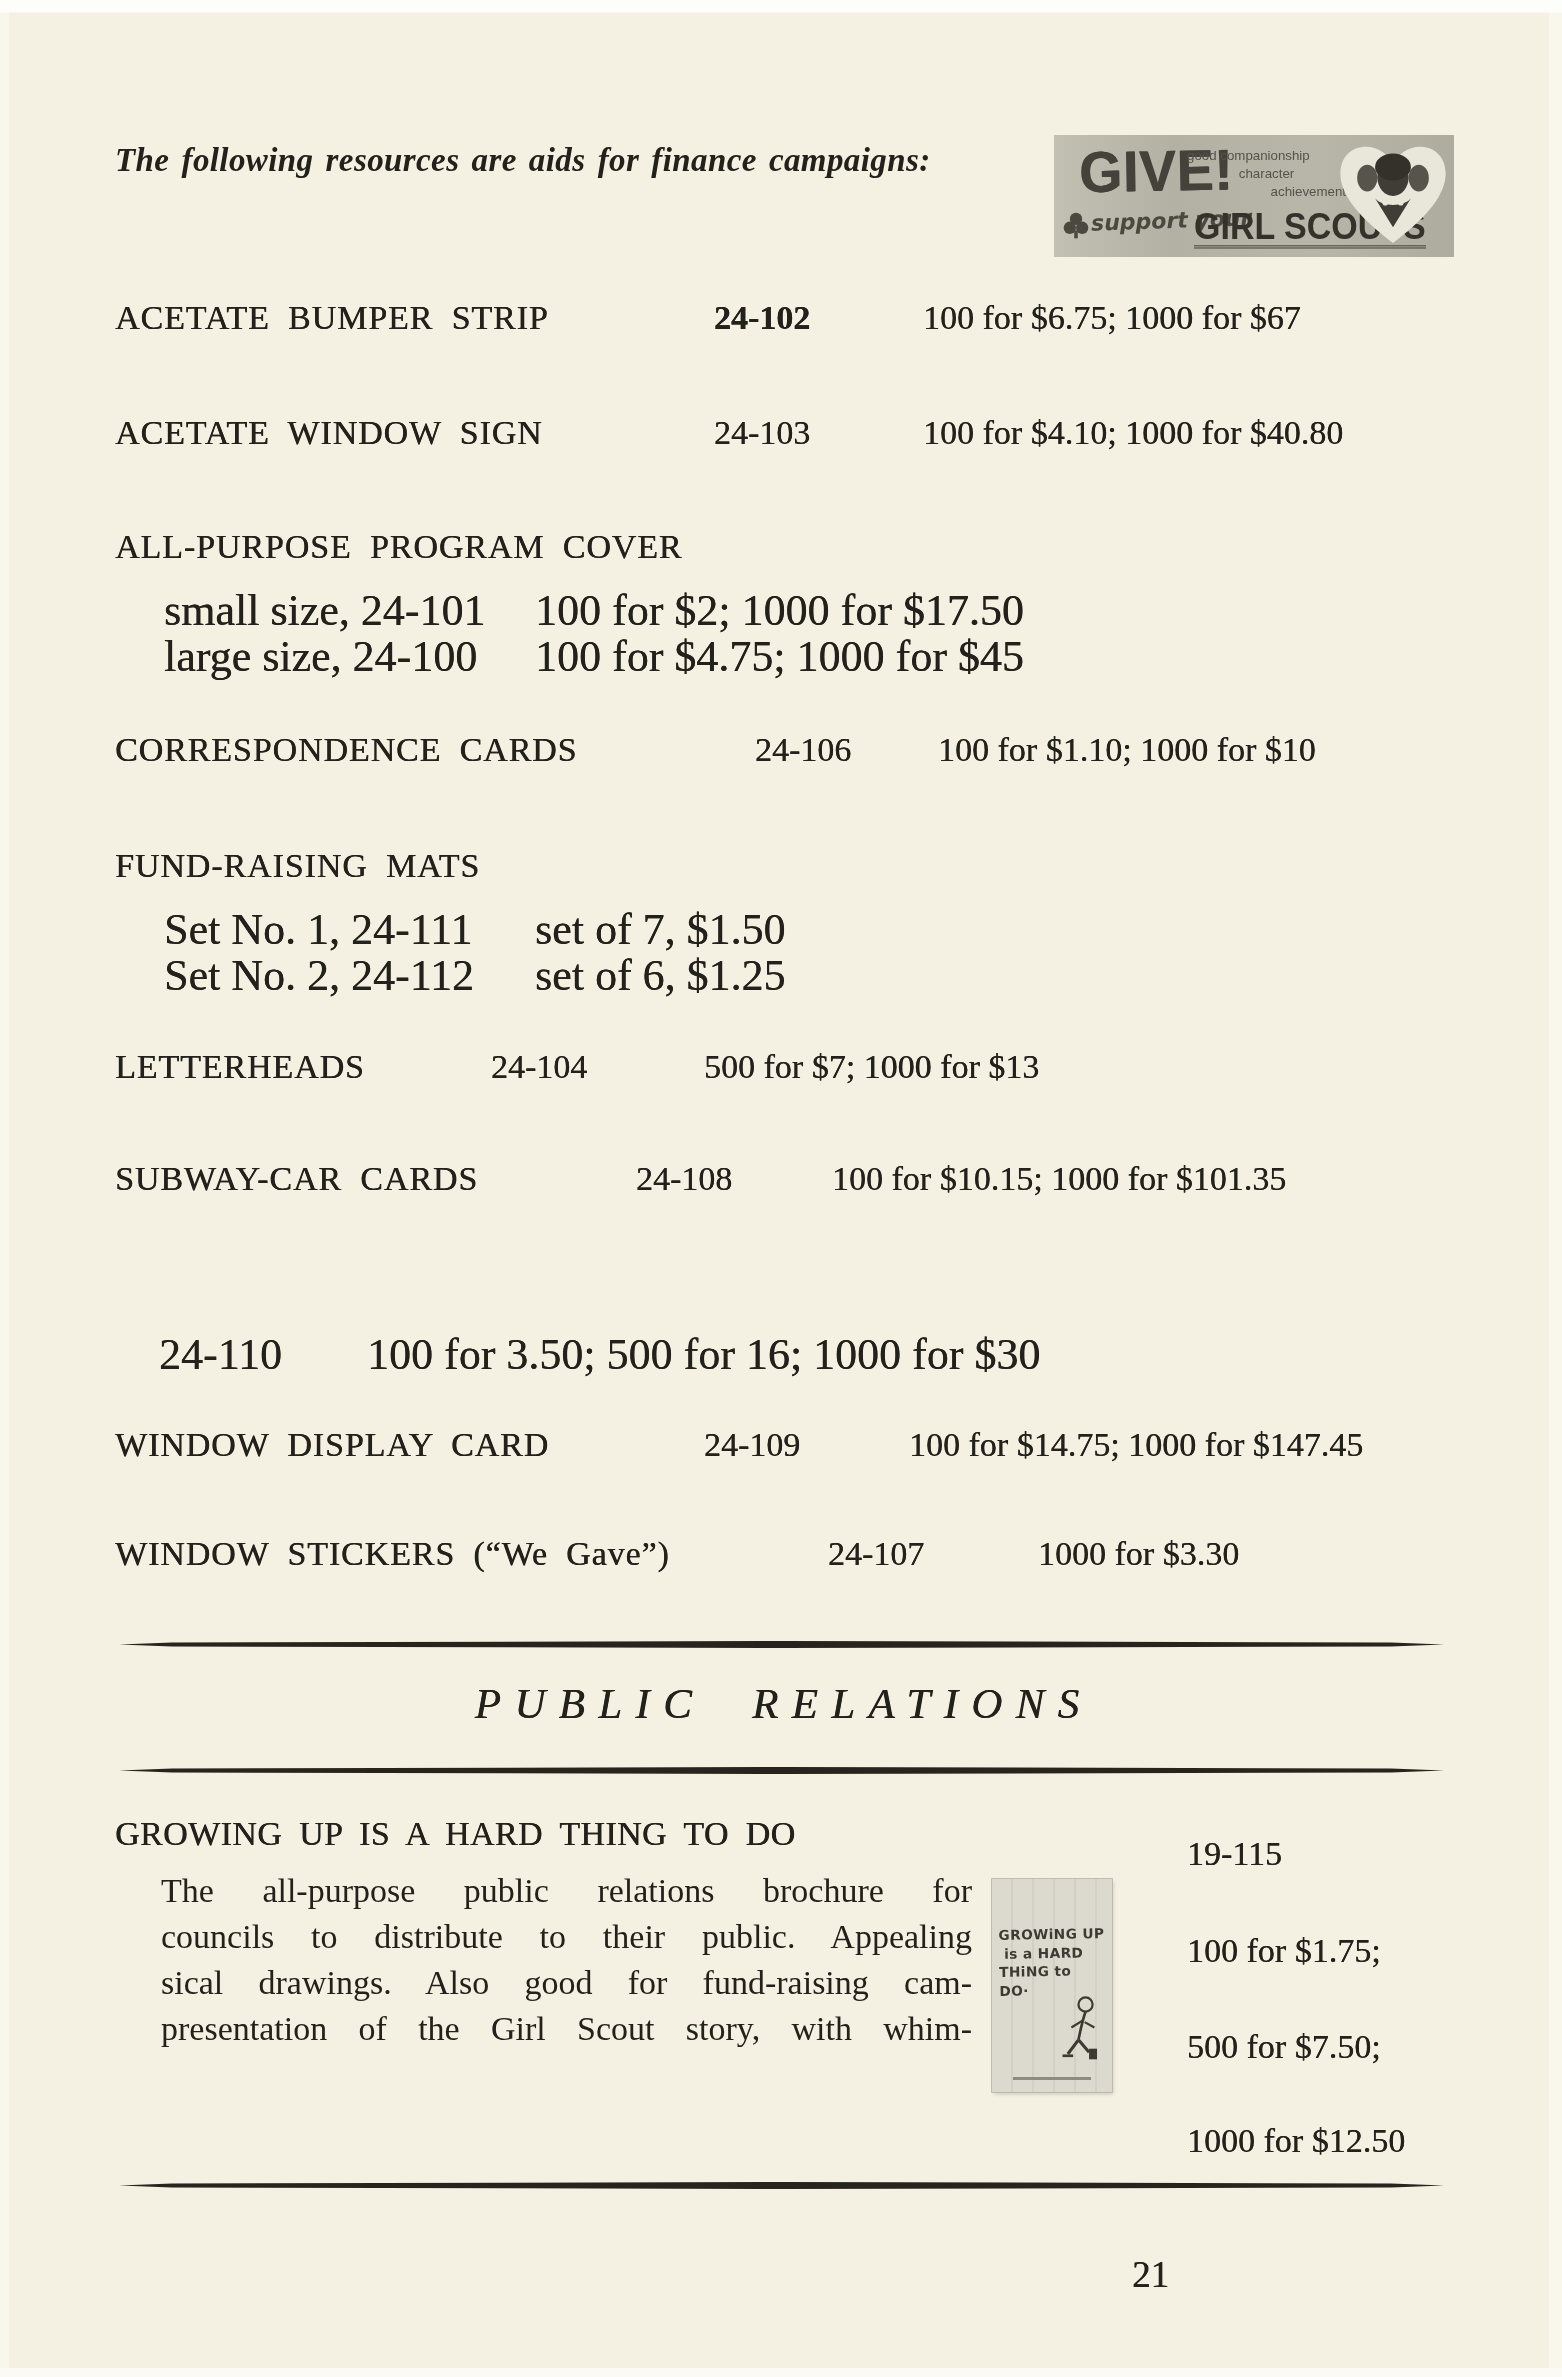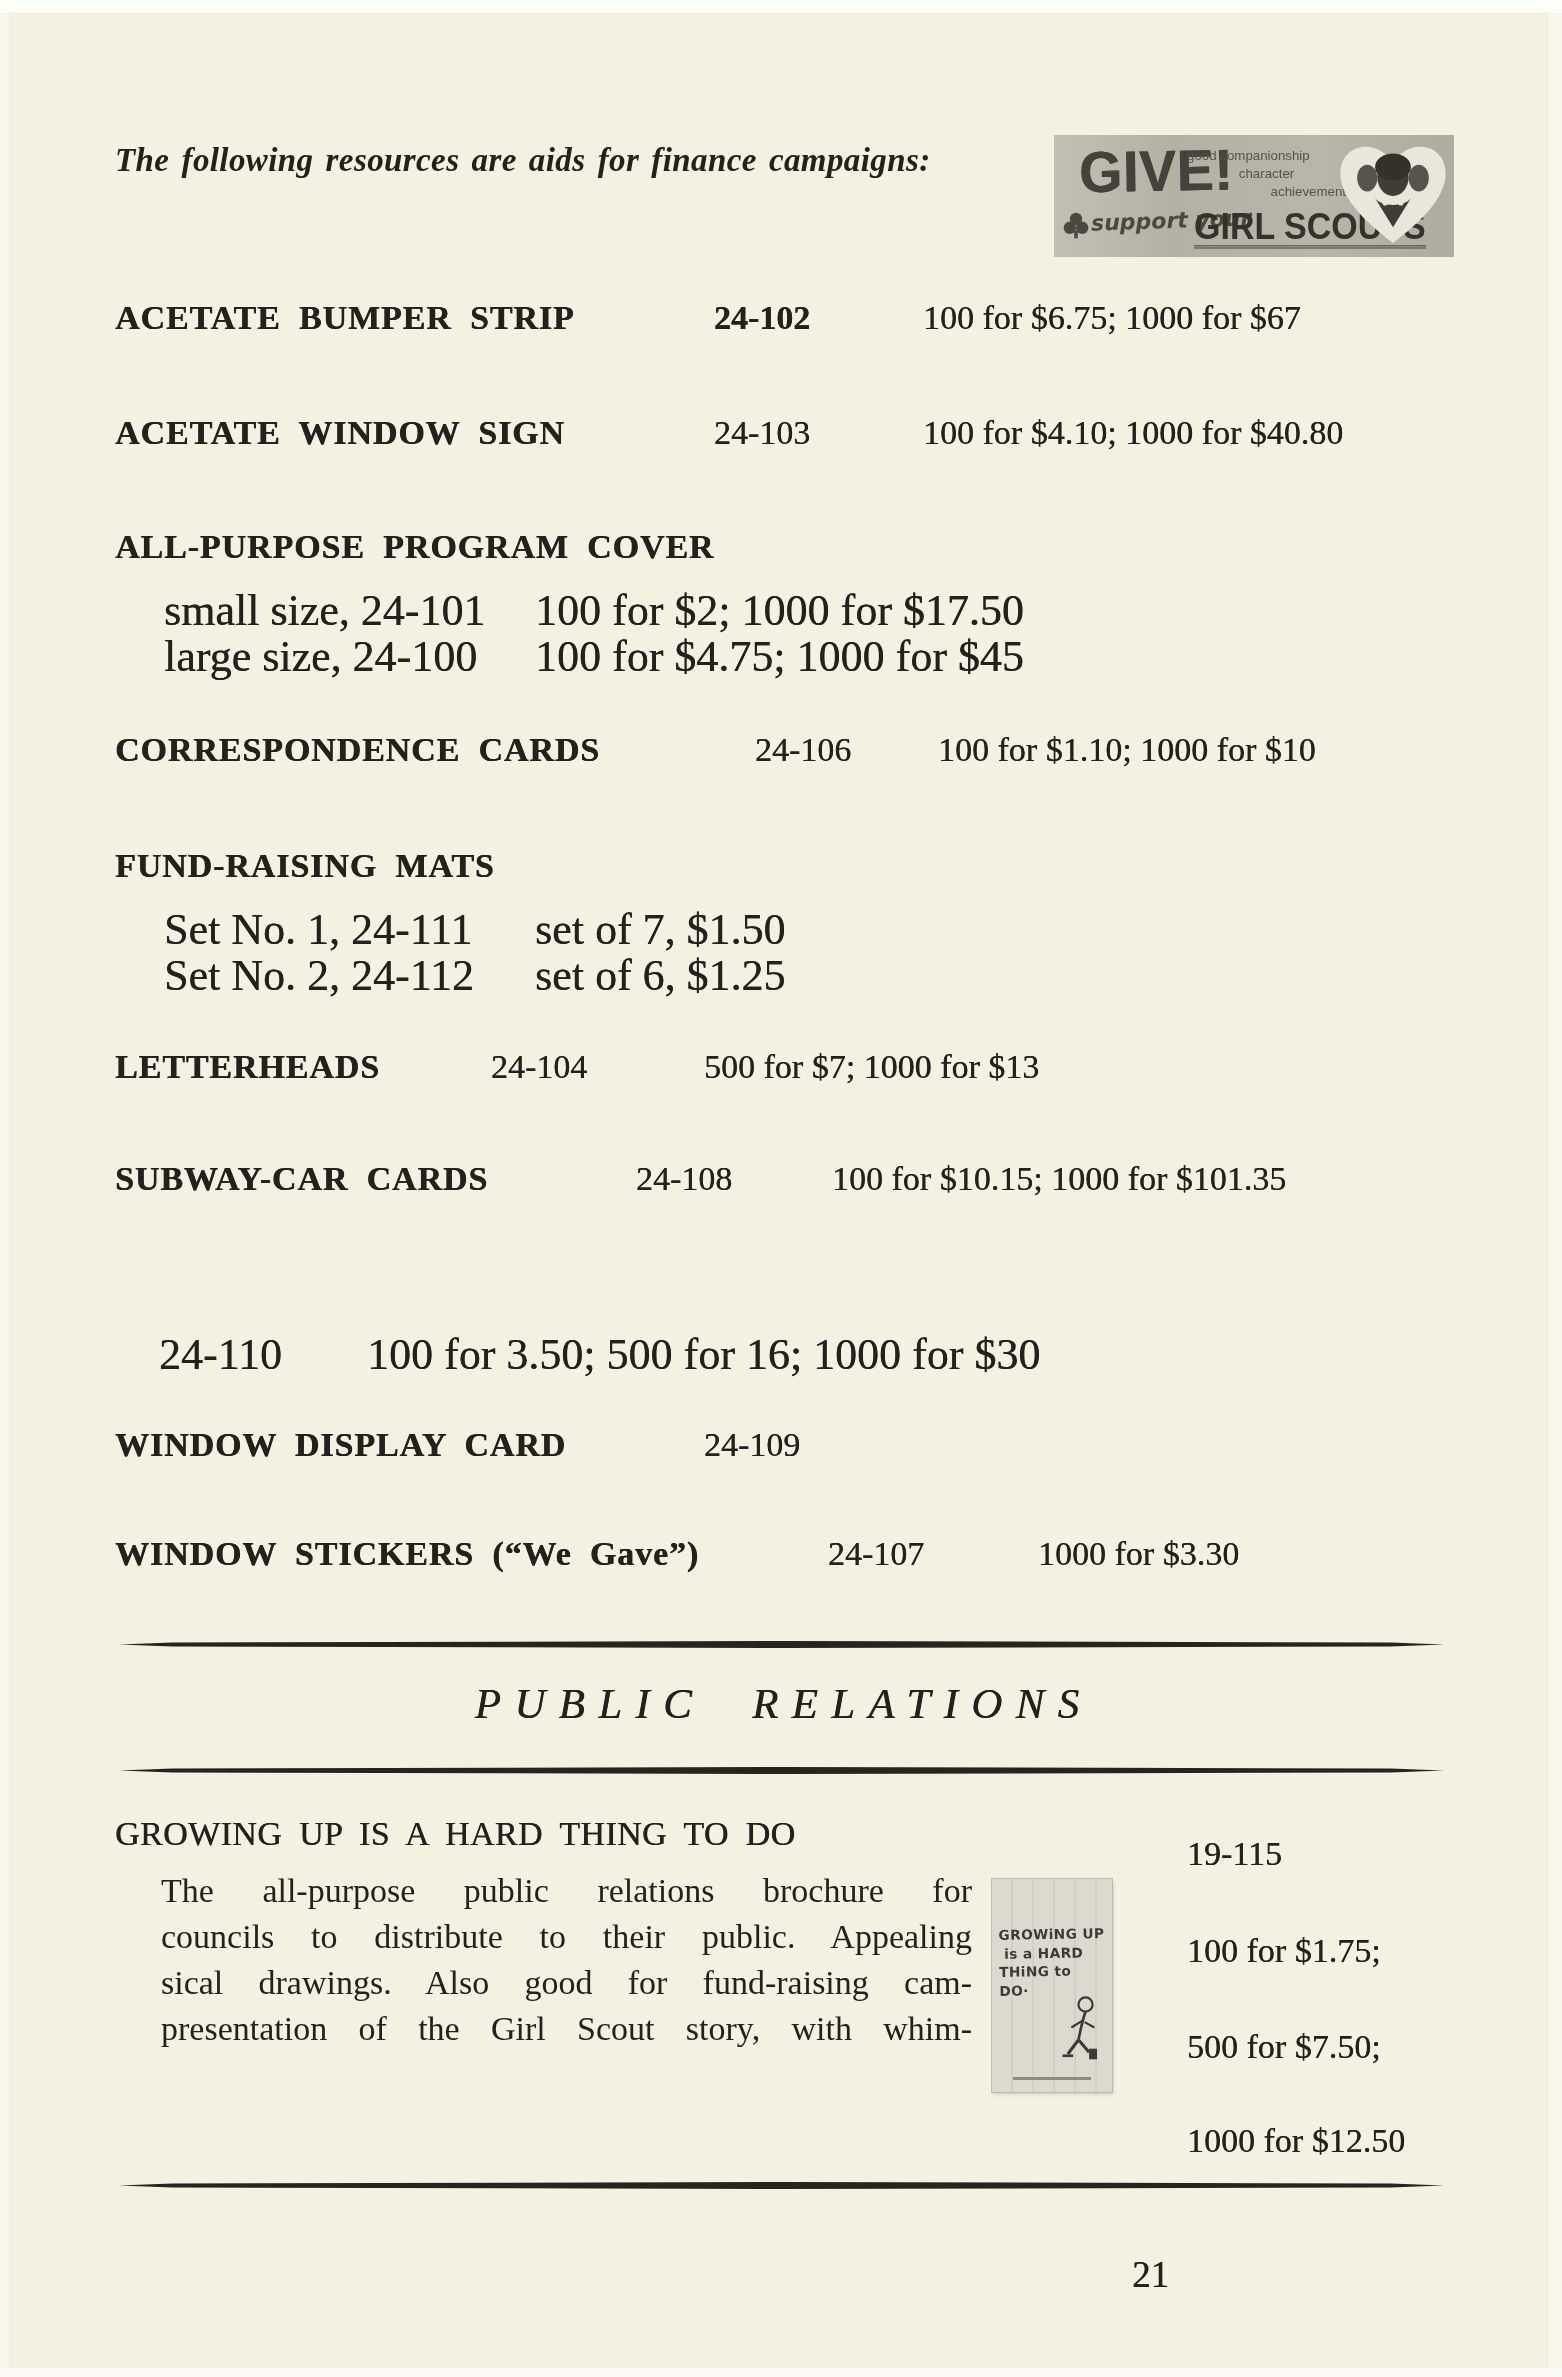--- a/index.html
+++ b/index.html
@@ -15,21 +15,20 @@
   .abs{position:absolute;}
   .intro{
     font-style:italic;font-weight:bold;font-size:33px;letter-spacing:0.4px;word-spacing:3.5px;
   }
   
   .row{position:absolute;left:115px;width:1337px;height:44px;}
   .item-name{
     position:absolute;left:0;top:0;
     font-size:34px;letter-spacing:0.9px;word-spacing:8.9px;
     text-shadow:0.4px 0 0 currentColor;
-    font-weight:bold;
   }
   .item-code,.item-price{
     position:absolute;top:0;font-size:34px;
     text-shadow:0.3px 0 0 currentColor;
   }
   .sub-label,.sub-price{
     position:absolute;top:11px;font-size:44px;
     text-shadow:0.3px 0 0 currentColor;
   }
   
@@ -196,20 +195,21 @@
   </div>
 
   <div class="row" style="top:1318px;">
     <span class="sub-label" style="left:44px;">24-110</span>
     <span class="sub-price" style="left:252px;">100 for 3.50; 500 for 16; 1000 for $30</span>
   </div>
 
   <div class="row" style="top:1426px;">
     <span class="item-name">WINDOW DISPLAY CARD</span>
     <span class="item-code" style="left:589px;">24-109</span>
+    <span class="item-price" style="left:794px;">100 for $14.75; 1000 for $147.45</span>
   </div>
 
   <div class="row" style="top:1535px;">
     <span class="item-name">WINDOW STICKERS (“We Gave”)</span>
     <span class="item-code" style="left:713px;">24-107</span>
     <span class="item-price" style="left:923px;">1000 for $3.30</span>
   </div>
 
   <div class="rule" style="top:1641px;"></div>
   <div class="section-title" style="top:1679px;">PUBLIC RELATIONS</div>

